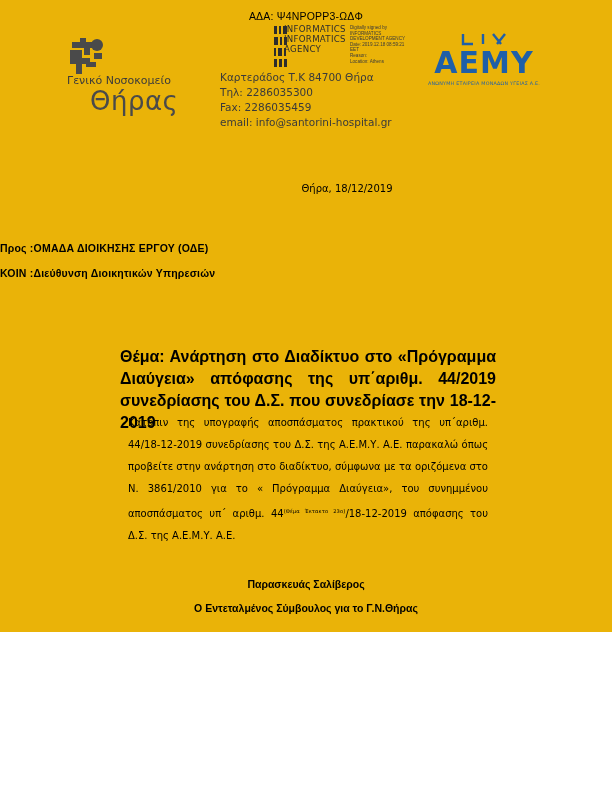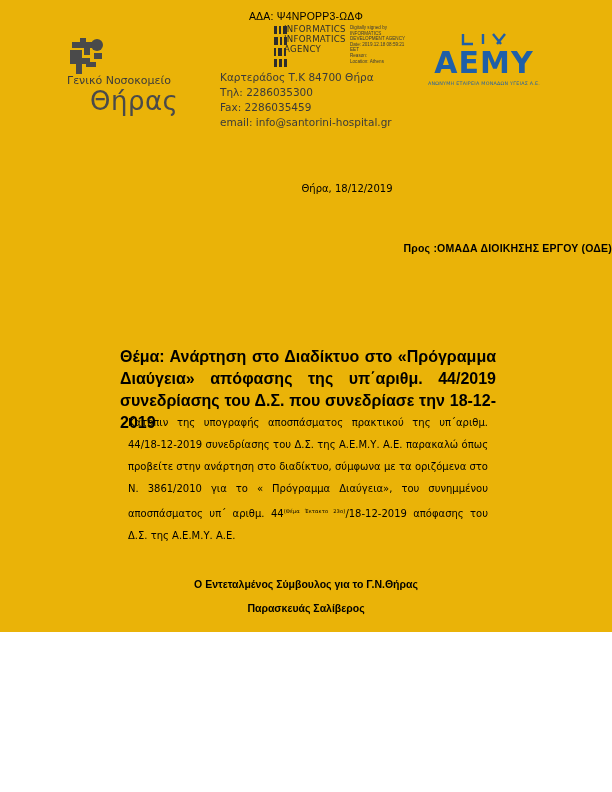--- a/index.html
+++ b/index.html
@@ -154,21 +154,21 @@
   }
   .datebox .row { display: block; }
   .datebox .shift { display: inline-block; margin-left: 82px; }
 
   
   .recipients {
     position: absolute;
     top: 236px;
     left: 0;
     width: 612px;
-    text-align: right;
+    text-align: left;
     font-size: 10.5px;
     line-height: 25px;
     font-weight: bold;
   }
   .recipients .r1 { letter-spacing: 0.2px; }
   .recipients .r2 { font-style: normal; }
 
   
   .subject {
     position: absolute;
@@ -308,27 +308,28 @@
     </div>
   </div>
 
   <div class="datebox">
     <span class="row shift">Θήρα,  18/12/2019</span>
     <br>
   </div>
 
   <div class="recipients">
     <div class="r1">Προς :ΟΜΑΔΑ ΔΙΟΙΚΗΣΗΣ ΕΡΓΟΥ (ΟΔΕ)</div>
+    <div class="r1">ΚΟΙΝ :Διεύθυνση    Διοικητικών Υπηρεσιών</div>
   </div>
 
   <div class="subject">Θέμα: Ανάρτηση στο Διαδίκτυο στο «Πρόγραμμα Διαύγεια» απόφασης της υπ΄αριθμ. 44/2019 συνεδρίασης του Δ.Σ. που συνεδρίασε την 18-12-2019</div>
 
   <div class="body-text">
     <p><span>Κατόπιν της υπογραφής αποσπάσματος πρακτικού της υπ΄αριθμ. 44/18-12-2019 συνεδρίασης του Δ.Σ. της Α.Ε.Μ.Υ. Α.Ε. παρακαλώ όπως προβείτε στην ανάρτηση στο διαδίκτυο, σύμφωνα με τα οριζόμενα στο Ν. 3861/2010 για το « Πρόγραμμα Διαύγεια», του συνημμένου αποσπάσματος  υπ΄ αριθμ.  44</span><span class="sup-note">(Θέμα  Έκτακτο  23ο)</span><span>/18-12-2019 απόφασης του Δ.Σ. της Α.Ε.Μ.Υ. Α.Ε.</span></p>
   </div>
 
   <div class="signature">
+    <div>Παρασκευάς Σαλίβερος</div>
     <div>Ο Εντεταλμένος Σύμβουλος για το Γ.Ν.Θήρας</div>
-    <div>Παρασκευάς Σαλίβερος</div>
   </div>
 
 
 </div>
 
 </body></html>

